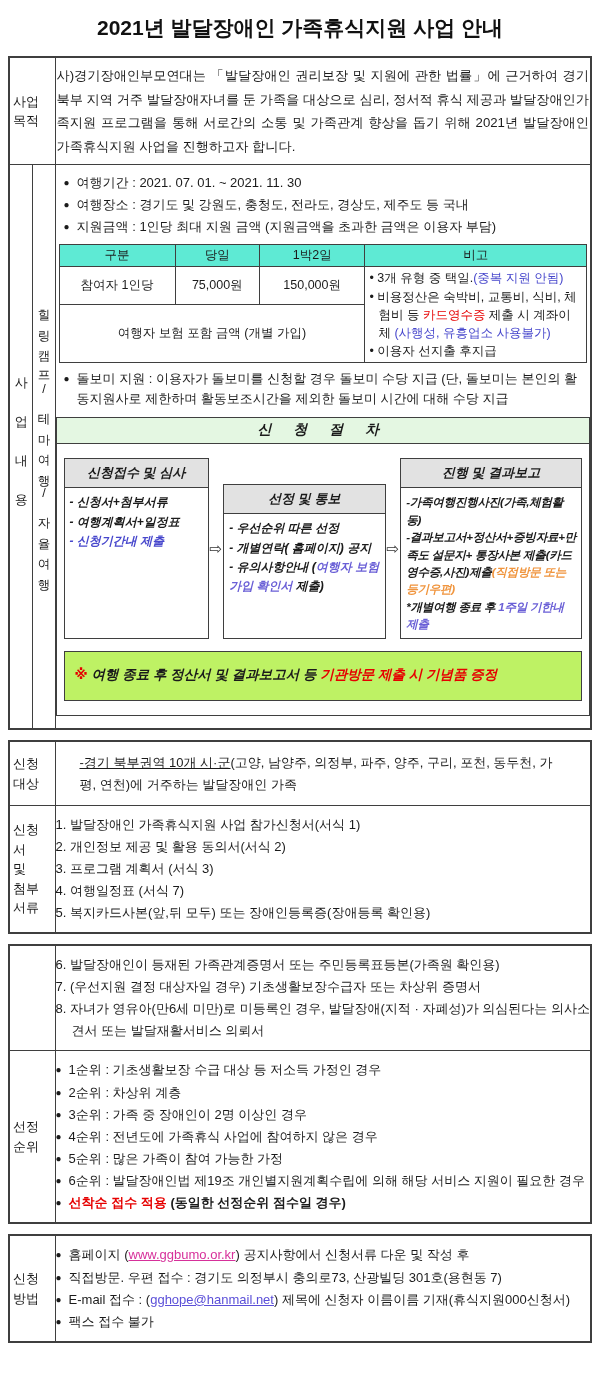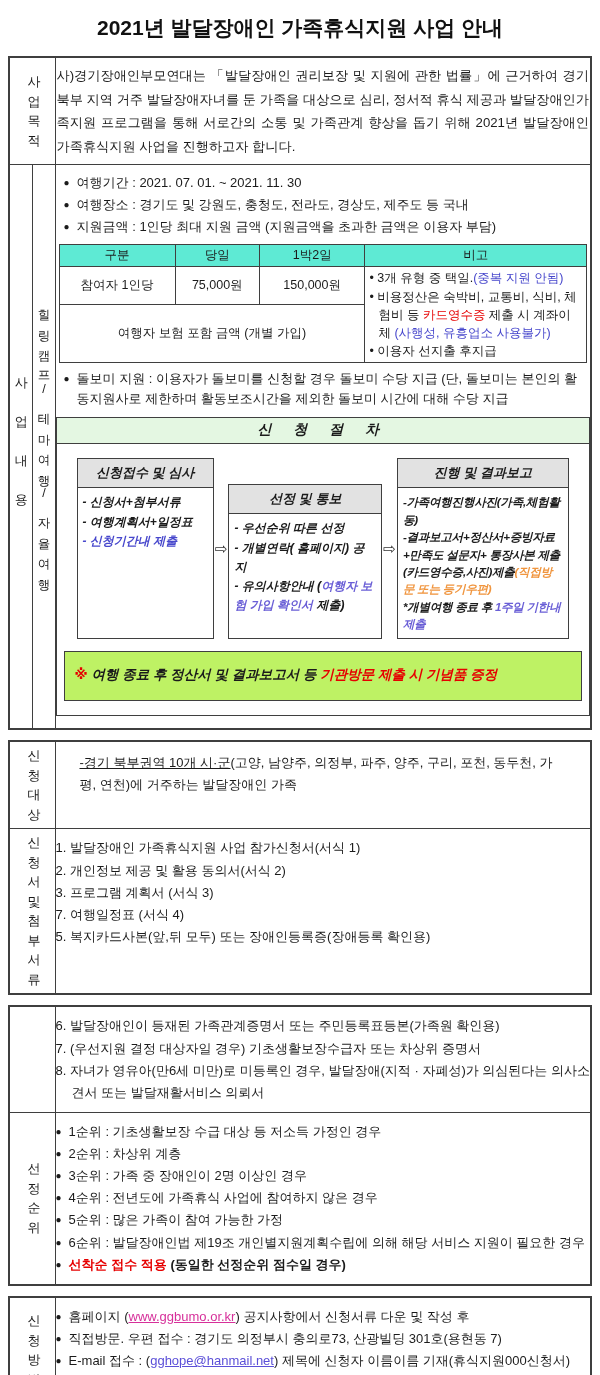--- a/index.html
+++ b/index.html
@@ -1,21 +1,21 @@
 <!DOCTYPE html>
 <html><head>
 <meta charset="utf-8">
 <style>
   html,body{margin:0;padding:0;background:#ffffff;}
   body{width:600px;font-family:"Liberation Sans","DejaVu Sans",sans-serif;color:#1b1b1b;}
   .page{width:584px;padding:6px 8px 10px;}
   h1{font-size:21px;text-align:center;margin:8px 0 14px;font-weight:bold;color:#111;}
   table{width:100%;border-collapse:collapse;table-layout:fixed;margin:0 0 10px;border:2px solid #3f3f3f;}
   td{border:1px solid #3f3f3f;vertical-align:middle;font-size:13px;}
-  .lbl{width:45px;text-align:right;white-space:pre-line;padding:4px 14px;line-height:1.5;}
+  .lbl{width:45px;text-align:left;white-space:pre-line;padding:4px 3px;line-height:1.5;}
   .lblhalf{width:22px;text-align:center;padding:2px 1px;}
   .vtxt{writing-mode:vertical-rl;text-orientation:upright;display:inline-block;}
   .vs-big{letter-spacing:26px;}
   .vs-sm{letter-spacing:8px;font-size:12.5px;}
   .cell{padding:6px 1px;vertical-align:top;line-height:1.62;}
   .cell-flush{padding:0;vertical-align:top;}
   .para{text-align:justify;line-height:1.78;font-size:13.2px;}
   .bl{display:flex;gap:7px;align-items:flex-start;padding:1px 0;}
   .mk{flex:0 0 auto;font-size:10px;line-height:20px;}
   .tx{flex:1;line-height:1.55;}
@@ -25,21 +25,21 @@
   .ptbl td{font-size:12.5px;padding:2px 4px;}
   .ph{background:#5eead4;text-align:center;padding:1px 2px;}
   .pc{text-align:center;}
   .prow2{text-align:center;height:52px;}
   .remark{vertical-align:top;padding:3px 5px;line-height:1.45;}
   .rm{padding-left:9px;text-indent:-9px;}
   .care{padding:2px 8px 4px;line-height:1.6;}
   
   .proc-wrap{border:1px solid #3f3f3f;margin:4px 0 0;font-style:italic;}
   .proc-title{background:#e4f7e2;border-bottom:1px solid #3f3f3f;text-align:center;font-weight:bold;letter-spacing:9px;padding:3px 0 4px;font-size:14px;}
-  .proc-body{display:flex;justify-content:space-between;align-items:stretch;padding:14px 20px 0;}
+  .proc-body{display:flex;justify-content:space-between;align-items:stretch;padding:14px 7px 0;}
   .pbox{border:1.5px solid #3f3f3f;display:flex;flex-direction:column;}
   .pb1{width:148px;}
   .pb2{width:166px;margin-top:26px;}
   .pb3{width:186px;}
   .pbox-h{background:#e2e2e2;border-bottom:1.5px solid #3f3f3f;text-align:center;font-weight:bold;font-size:13px;padding:5px 0;}
   .pbox-b{padding:5px 5px 6px;font-weight:bold;font-size:12px;line-height:1.6;flex:1;}
   .pb3 .pbox-b{font-size:11.6px;line-height:1.5;letter-spacing:-0.3px;}
   .parrow{align-self:center;font-size:15px;color:#333;padding:0 1px;}
   .proc-note{border:1px solid #3f3f3f;background:#bef264;margin:12px 7px 14px;padding:14px 10px 16px;font-weight:bold;font-size:13.5px;}
   .num{padding-left:16px;text-indent:-16px;line-height:1.7;}
@@ -191,21 +191,21 @@
     </tr>
     <tr>
       <td class="lbl">신청서
 및
 첨부
 서류</td>
       <td class="cell list-pad">
         <div class="num">1. 발달장애인 가족휴식지원 사업 참가신청서(서식 1)</div>
         <div class="num">2. 개인정보 제공 및 활용 동의서(서식 2)</div>
         <div class="num">3. 프로그램 계획서 (서식 3)</div>
-        <div class="num">7. 여행일정표 (서식 4)</div>
+        <div class="num">4. 여행일정표 (서식 7)</div>
         <div class="num">5. 복지카드사본(앞,뒤 모두) 또는 장애인등록증(장애등록 확인용)</div>
       </td>
     </tr>
   </tbody>
     </table>
 
   <table>
     <colgroup>
         <col style="width:46px">
         <col>

